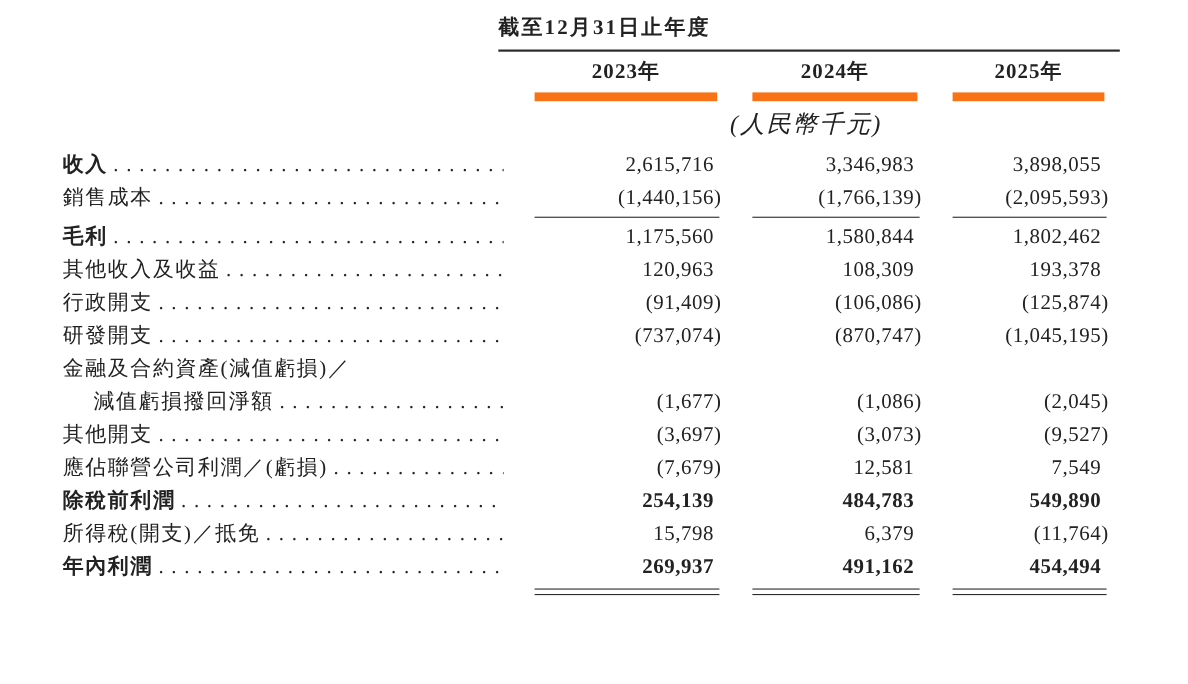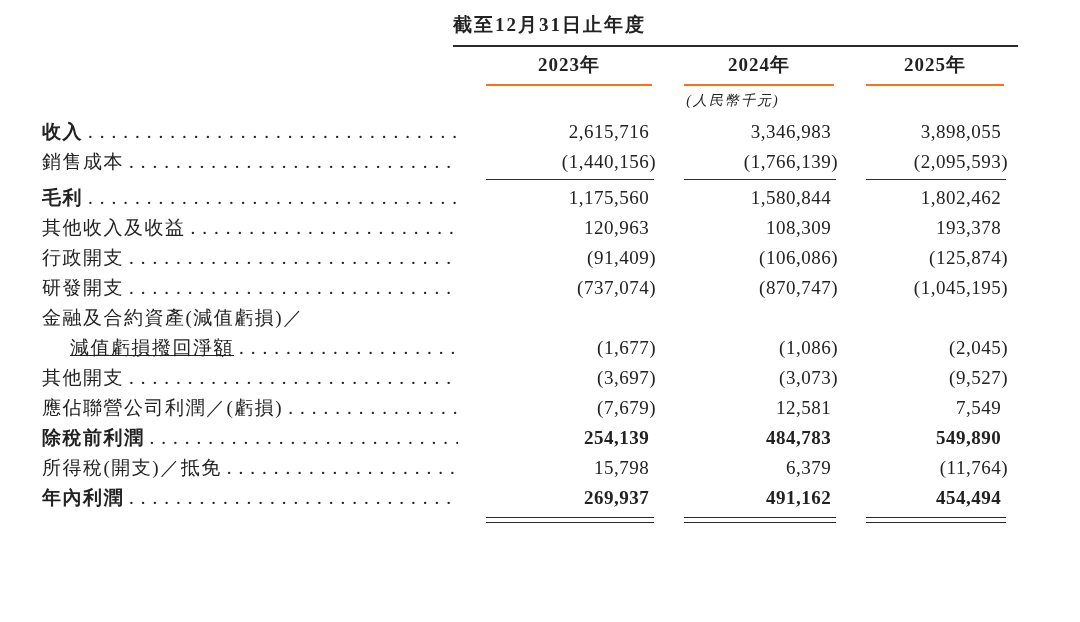--- a/index.html
+++ b/index.html
@@ -24,46 +24,46 @@
     margin:0 -10px 0 -5px;
     border-bottom:2.5px solid #2b2b2b;
   }
   .year-row .year-inner {
     display:block;
     margin:0 4px 0 28px;
     padding:5px 0 6px 0;
     text-align:center;
     font-weight:bold;
     letter-spacing:1px;
-    border-bottom:2px solid #f97316;
+    border-bottom:8px solid #f97316;
   }
   .note {
     grid-column:2 / 5;
     text-align:center;
     font-style:italic;
-    font-size:14px;
+    font-size:22px;
     letter-spacing:2px;
     padding:6px 0 7px 0;
   }
 
   
   .row { display:grid; grid-template-columns:1fr 198px 182px 170px; height:30px; }
   .row > div { line-height:30px; }
   .label-cell { display:flex; align-items:baseline; overflow:hidden; min-width:0; letter-spacing:1.5px; }
-  .label-text { white-space:nowrap; }
+  .label-text { white-space:nowrap;margin-left:15px; }
   .leader { flex:1; overflow:hidden; white-space:nowrap; min-width:0; }
   .leader::after {
     content:"...........................................................................................";
     letter-spacing:7px;
     padding-left:5px;
     font-weight:normal;
     color:#222222;
   }
   .no-dots .leader::after { content:""; }
-  .indent .label-text { padding-left:28px;text-decoration:underline; }
+  .indent .label-text { padding-left:28px; }
   .label-bold .label-text { font-weight:bold; }
   .values-bold .num { font-weight:bold; }
   .num { text-align:right; letter-spacing:0.5px; }
   .ph { visibility:hidden; }
 
   
   .rule-row { display:grid; grid-template-columns:1fr 198px 182px 170px; height:6px; }
   .rule-row .line { border-top:1.5px solid #2b2b2b; margin:2px 2px 0 28px; }
   .rule-row.double { height:16px; }
   .rule-row.double .line {

